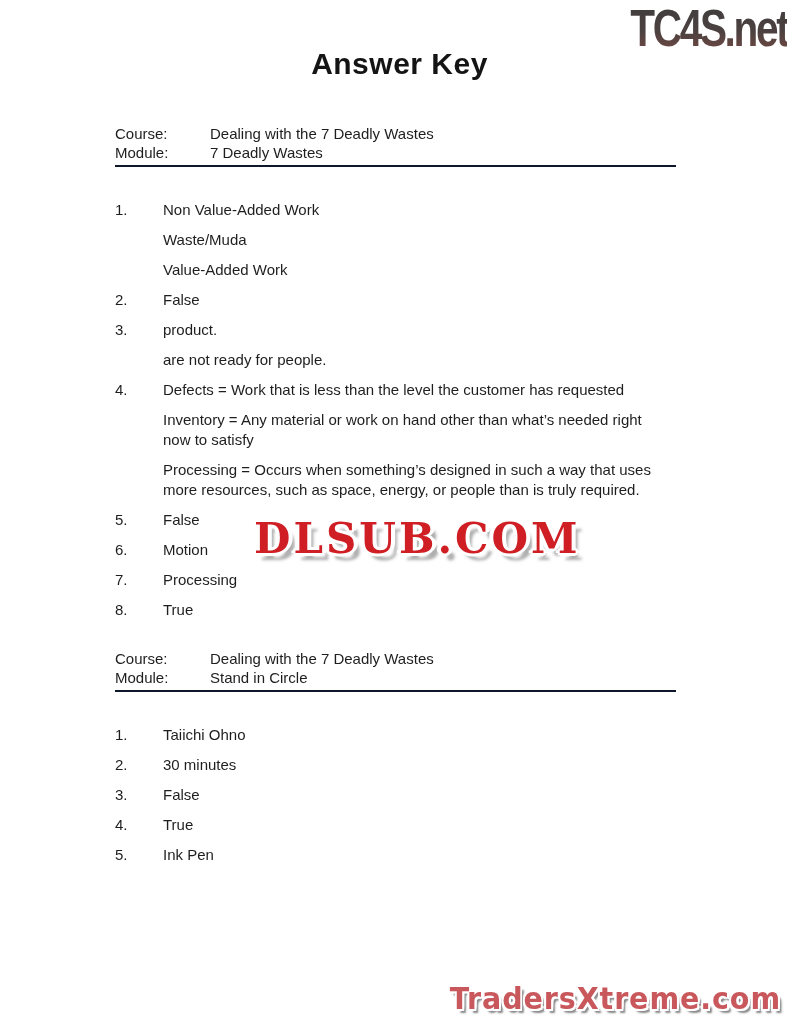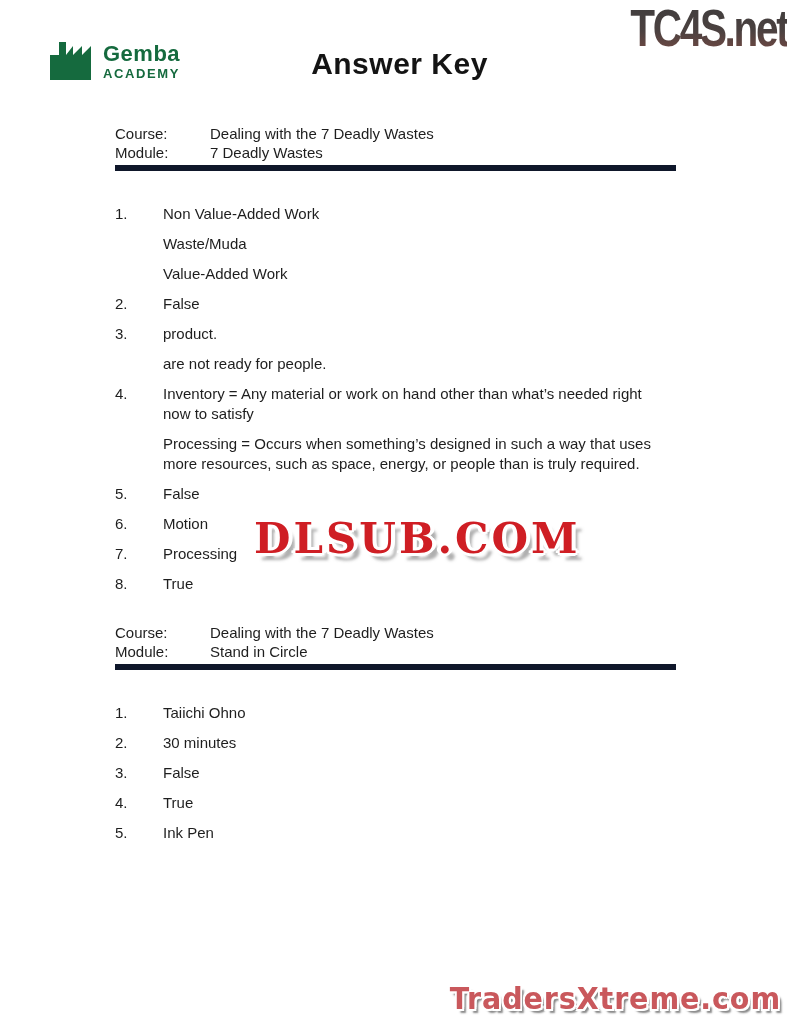--- a/index.html
+++ b/index.html
@@ -19,21 +19,21 @@
   }
   .wm-tc4s{
     position:absolute;top:-2px;right:4px;
     font-size:52px;font-weight:bold;letter-spacing:-3px;
     transform:scaleX(0.78);transform-origin:top right;
     background:linear-gradient(180deg,#3d3d3d 0%,#4b4140 55%,#7b4b44 100%);
     -webkit-background-clip:text;background-clip:text;color:transparent;
   }
   
   .content{position:absolute;left:115px;top:124px;width:561px;font-size:15px;}
-  .course-block{border-bottom:6px solid #0f172a;padding-bottom:3px;}
+  .course-block{border-bottom:2px solid #0f172a;padding-bottom:3px;}
   .course-block.second{margin-top:19px;}
   .cm-row{display:flex;line-height:19px;}
   .cm-label{width:95px;flex-shrink:0;}
   .answers{margin-top:33px;}
   .answer-item{display:flex;}
   .item-number{width:48px;flex-shrink:0;line-height:20px;margin-bottom:10px;}
   .item-body{width:513px;}
   .para{margin:0 0 10px 0;}
   .line{line-height:20px;white-space:nowrap;}
   
@@ -56,31 +56,20 @@
       -2px 0 0 #fff,2px 0 0 #fff,0 -2px 0 #fff,0 2px 0 #fff,
       -2px -2px 0 #fff,2px -2px 0 #fff,-2px 2px 0 #fff,2px 2px 0 #fff,
       4px 4px 2px rgba(70,70,70,0.65);
   }
 </style>
 </head>
 <body>
 
 <div class="page">
 
-  <div class="logo">
-    <span>
-      <svg width="46" height="42" viewBox="0 0 46 42">
-        <polygon fill="#156a3e" points="0,40 0,15 9,15 9,2 16,2 16,15 23,6 23,15 32,6 32,15 41,6 41,40"></polygon>
-      </svg>
-    </span>
-    <span class="logo-text">
-      <span class="logo-name">Gemba</span>
-      <span class="logo-sub">ACADEMY</span>
-    </span>
-  </div>
 
   <div class="page-title">Answer Key</div>
 
   <div class="wm-tc4s">TC4S.net</div>
 
   <div class="content">
 
     <div class="course-block">
       <div class="cm-row">
         <span class="cm-label">Course:</span>
@@ -127,20 +116,23 @@
           <div class="para">
             <div class="line">are not ready for people.</div>
           </div>
         </div>
       </div>
 
       <div class="answer-item">
         <span class="item-number">4.</span>
         <div class="item-body">
           <div class="para">
+              <div class="line">Defects = Work that is less than the level the customer has requested</div>
+            </div>
+          <div class="para">
             <div class="line">Inventory = Any material or work on hand other than what’s needed right</div>
             <div class="line">now to satisfy</div>
           </div>
           <div class="para">
             <div class="line">Processing = Occurs when something’s designed in such a way that uses</div>
             <div class="line">more resources, such as space, energy, or people than is truly required.</div>
           </div>
         </div>
       </div>
 

